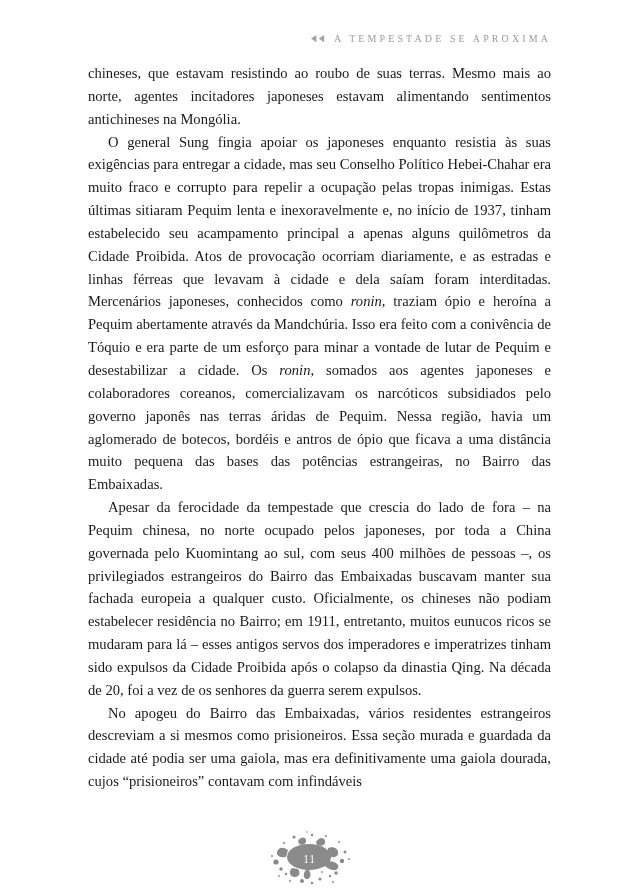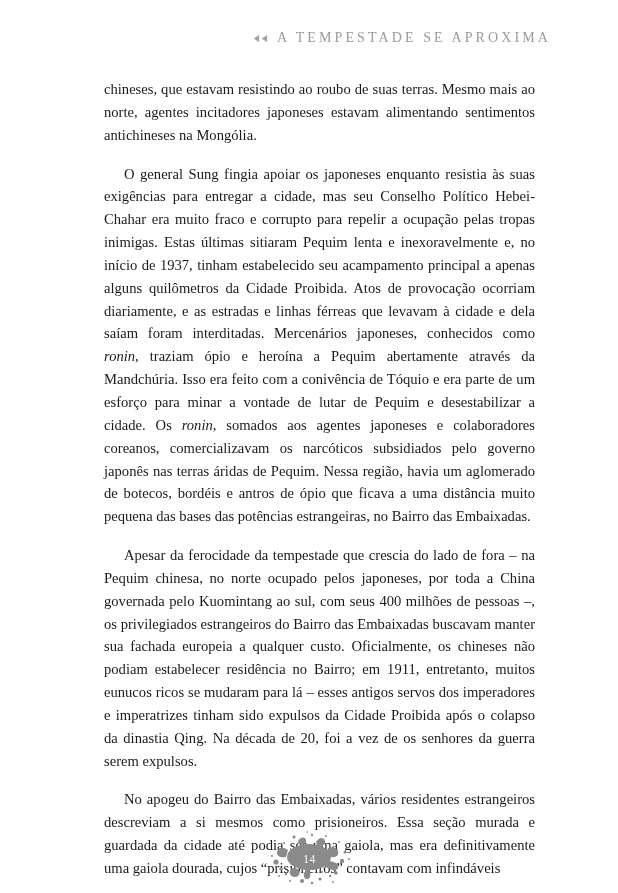--- a/index.html
+++ b/index.html
@@ -31,37 +31,37 @@
   }
   .head-ornament {
     display: inline-block;
     color: #a3a3a3;
     font-size: 9px;
     line-height: 1;
     letter-spacing: -1px;
     transform: scaleY(1.35);
   }
   .head-text {
-    font-size: 14px;
+    font-size: 10px;
     letter-spacing: 3.1px;
     color: #9a9a9a;
     text-transform: uppercase;
     white-space: nowrap;
     font-family: "Liberation Serif", "DejaVu Serif", serif;
   }
 
   
   .textblock {
     position: absolute;
     left: 88px;
     top: 62px;
     width: 463px;
   }
   .para {
-    margin: 16px;
+    margin: 0;
     font-size: 14.6px;
     line-height: 22.85px;
     color: #1a1a1a;
     text-align: justify;
     text-justify: inter-word;
     text-indent: 20px;
     hyphens: none;
   }
   .para.first {
     text-indent: 0;
@@ -152,17 +152,17 @@
           <circle cx="8" cy="28" r="1.0"></circle>
           <circle cx="85" cy="31" r="1.0"></circle>
           <circle cx="69" cy="54" r="0.9"></circle>
           <circle cx="26" cy="53" r="1.0"></circle>
           <circle cx="43" cy="4" r="0.8"></circle>
           <circle cx="75" cy="14" r="1.0"></circle>
           <circle cx="15" cy="48" r="0.9"></circle>
           <circle cx="58" cy="44" r="0.9"></circle>
         </g>
       </svg>
-      <div class="folio-number">14</div>
+      <div class="folio-number">11</div>
     </div>
   </div>
 
 </div>
 
 </body></html>

